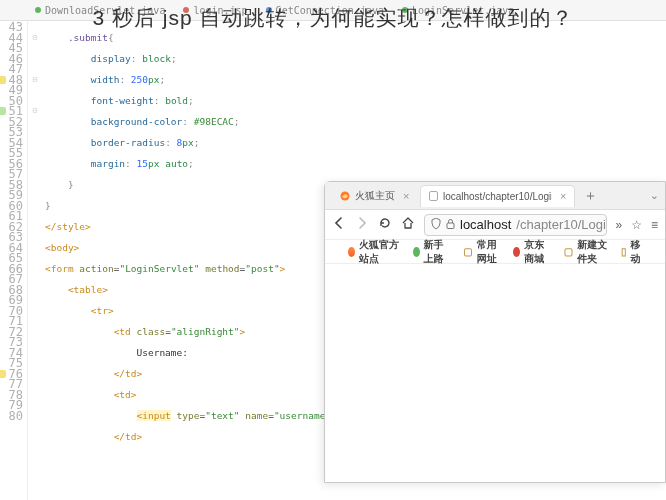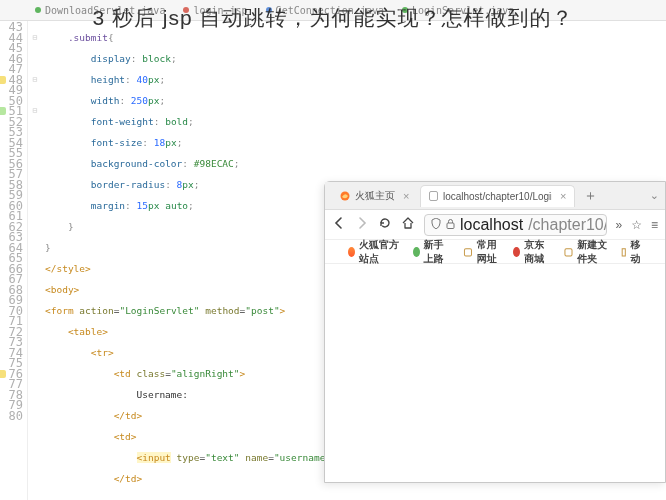--- a/index.html
+++ b/index.html
@@ -192,21 +192,21 @@
   .br-url {
     flex: 1;
     height: 22px;
     border: 1px solid #d0d0d0;
     border-radius: 4px;
     display: flex;
     align-items: center;
     padding: 0 6px;
     gap: 5px;
     color: #333;
-    font-size: 16px;
+    font-size: 13px;
     background: #fafafa;
     overflow: hidden;
     white-space: nowrap;
   }
   .br-url .shield { color: #777; font-size: 10px; }
   .br-url .lock { color: #777; font-size: 10px; }
   .br-url .host { color: #222; }
   .br-url .path { color: #888; }
   .br-right { display: flex; gap: 9px; color: #666; font-size: 12px; }
 
@@ -336,24 +336,22 @@
         <div class="fold"></div>
         <div class="fold"></div>
       <div class="fold"></div>
         <div class="fold"></div>
         <div class="fold"></div>
     </div>
 
     <div class="code">
 <div class="row">    <span class="c-sel">.submit</span><span class="c-punct">{</span></div>
 <div class="row">        <span class="c-prop">display</span><span class="c-punct">:</span> <span class="c-val">block</span><span class="c-punct">;</span></div>
-<div class="row">        <span class="c-prop">height</span><span class="c-punct">:</span> <span class="c-num">40</span><span class="c-val">px</span><span class="c-punct">;</span></div>
 <div class="row">        <span class="c-prop">width</span><span class="c-punct">:</span> <span class="c-num">250</span><span class="c-val">px</span><span class="c-punct">;</span></div>
 <div class="row">        <span class="c-prop">font-weight</span><span class="c-punct">:</span> <span class="c-val">bold</span><span class="c-punct">;</span></div>
-<div class="row">        <span class="c-prop">font-size</span><span class="c-punct">:</span> <span class="c-num">18</span><span class="c-val">px</span><span class="c-punct">;</span></div>
 <div class="row">        <span class="c-prop">background-color</span><span class="c-punct">:</span> <span class="c-str">#98ECAC</span><span class="c-punct">;</span></div>
 <div class="row">        <span class="c-prop">border-radius</span><span class="c-punct">:</span> <span class="c-num">8</span><span class="c-val">px</span><span class="c-punct">;</span></div>
 <div class="row">        <span class="c-prop">margin</span><span class="c-punct">:</span> <span class="c-num">15</span><span class="c-val">px</span><span class="c-val"> auto</span><span class="c-punct">;</span></div>
 <div class="row">    <span class="c-punct">}</span></div>
 <div class="row"><span class="c-punct">}</span></div>
 <div class="row"><span class="c-htag">&lt;/style&gt;</span></div>
 <div class="row"><span class="c-htag">&lt;body&gt;</span></div>
 <div class="row"><span class="c-htag">&lt;form</span> <span class="c-attr">action</span>=<span class="c-str">"LoginServlet"</span> <span class="c-attr">method</span>=<span class="c-str">"post"</span><span class="c-htag">&gt;</span></div>
 <div class="row">    <span class="c-htag">&lt;table&gt;</span></div>
 <div class="row">        <span class="c-htag">&lt;tr&gt;</span></div>

